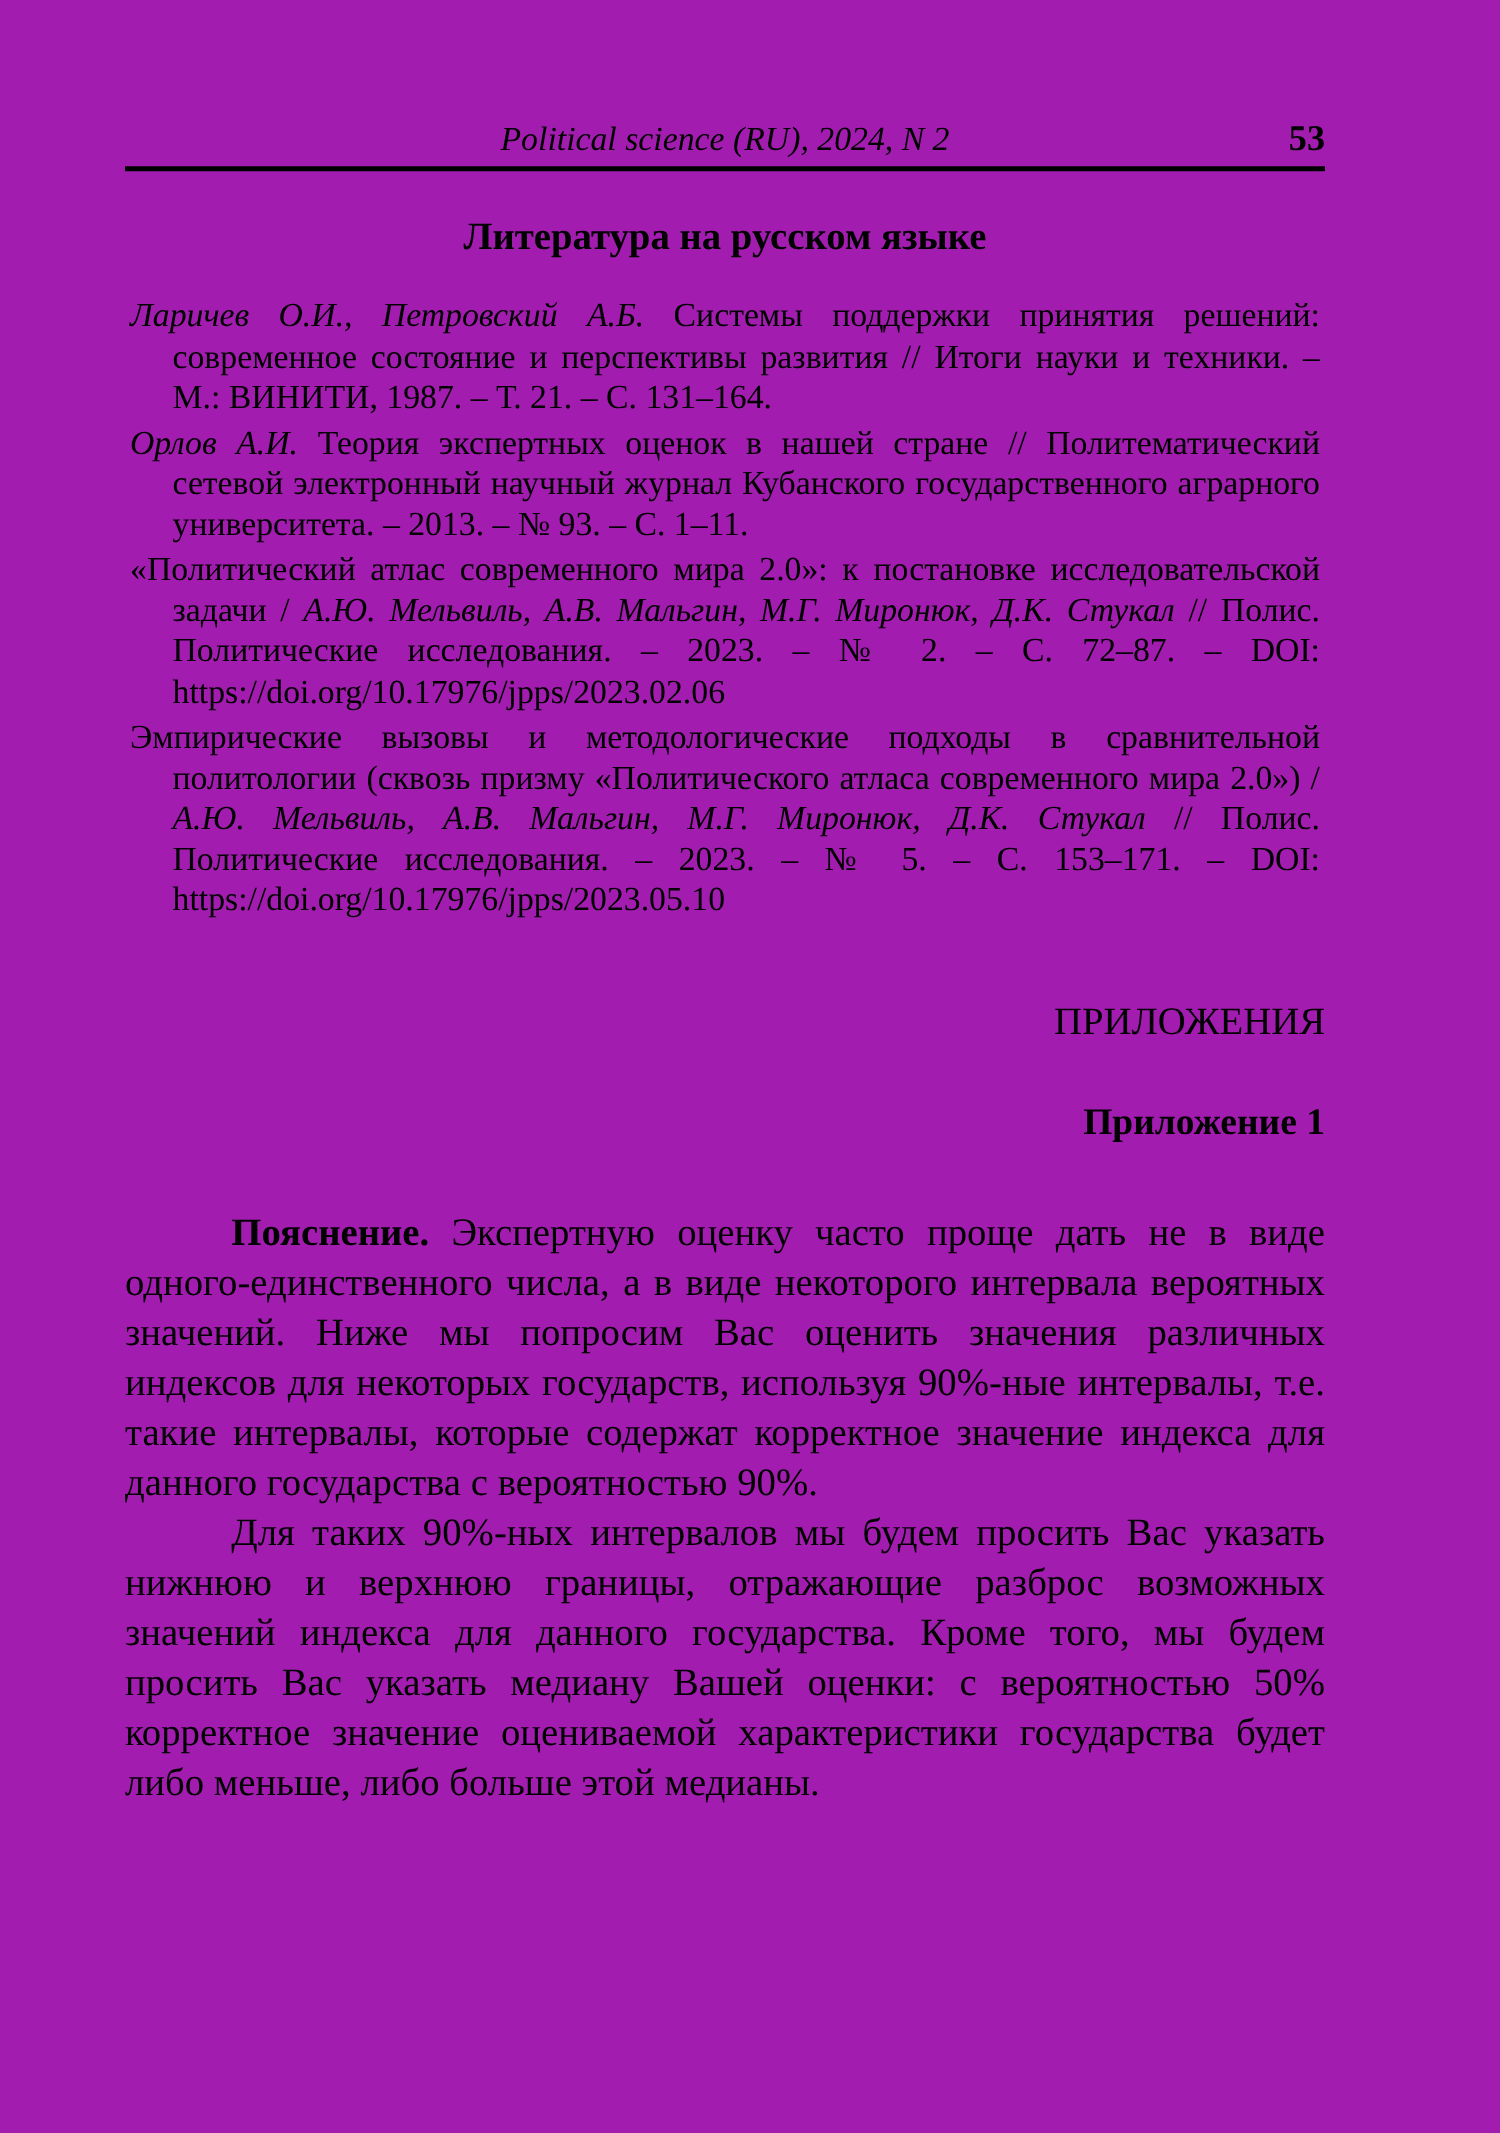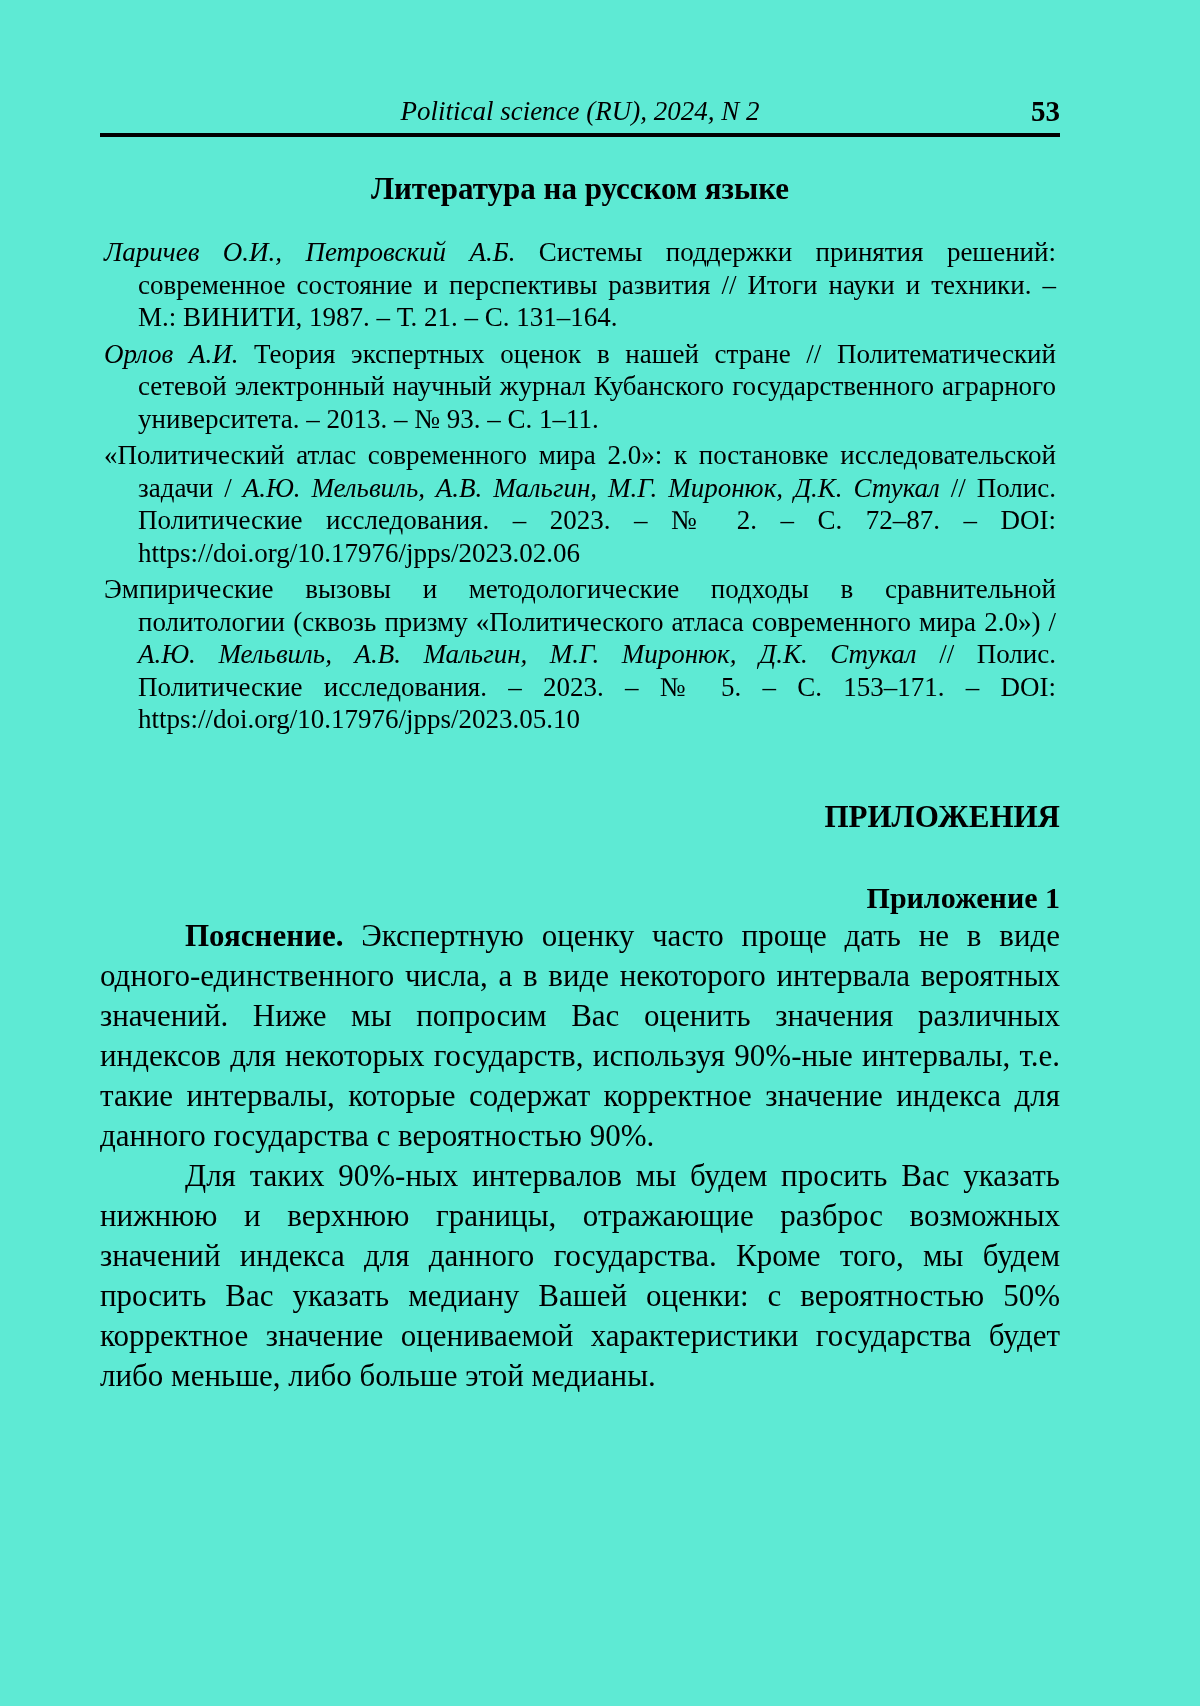--- a/index.html
+++ b/index.html
@@ -5,21 +5,21 @@
   html, body {
     margin: 0;
     padding: 0;
     background: #ffffff;
   }
   .page {
     position: relative;
     width: 1200px;
     height: 1706px;
     box-sizing: border-box;
-    background: #5eead4;
+    background: #a21caf;
     color: #000000;
     font-family: "Liberation Serif", "DejaVu Serif", serif;
     padding: 96px 140px 0 100px;
     overflow: hidden;
   }
   
   .header-row {
     position: relative;
     height: 32px;
     font-size: 27px;
@@ -59,37 +59,38 @@
   .bib p {
     margin: 4px;
     padding-left: 34px;
     text-indent: -34px;
   }
   
   .appendix-head {
     margin-top: 62px;
     font-size: 31px;
     line-height: 38px;
-    font-weight: bold;
+    font-weight: normal;
     text-align: right;
   }
   .appendix-label {
     margin-top: 44px;
     font-size: 30px;
     line-height: 36px;
     font-weight: bold;
     text-align: right;
   }
   .appendix-title {
     font-size: 31px;
     line-height: 42px;
     font-weight: bold;
     text-align: center;
   }
   .body-text {
+    margin-top: 50px;
     font-size: 31px;
     line-height: 40px;
     text-align: justify;
   }
   .body-text p {
     margin: 0;
     text-indent: 85px;
   }
   
   .seg-italic { font-style: italic; }

